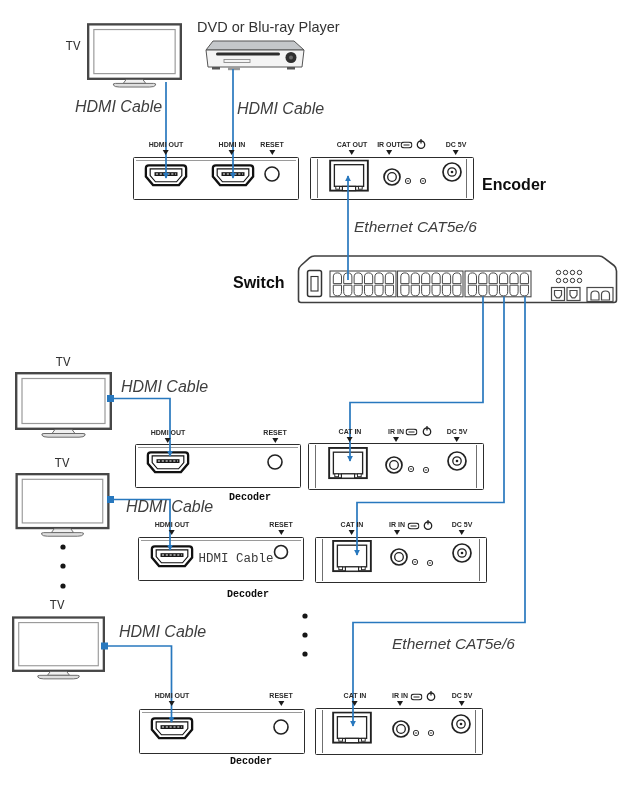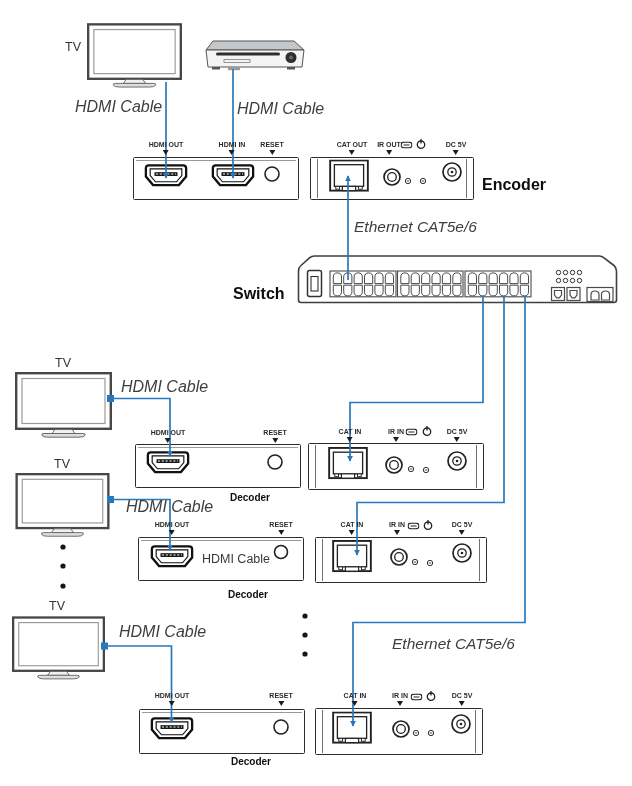--- a/index.html
+++ b/index.html
@@ -5,21 +5,21 @@
   html,body{margin:0;padding:0;background:#fff;}
   .stage{position:relative;width:632px;height:786px;background:#fff;overflow:hidden;
          font-family:"Liberation Sans",sans-serif;}
   .panel{position:absolute;background:#fff;border:1.5px solid #2c2c2c;border-radius:1.5px;
          box-sizing:border-box;z-index:1;}
   .panel.lip::before{content:"";position:absolute;left:2px;right:2px;top:2px;border-top:1px solid #9a9a9a;}
   .panel.caps::before{content:"";position:absolute;top:1px;bottom:1px;left:6px;border-left:1.2px solid #6f6f6f;}
   .panel.caps::after{content:"";position:absolute;top:1px;bottom:1px;right:6px;border-right:1.2px solid #6f6f6f;}
   svg.overlay{position:absolute;left:0;top:0;z-index:2;pointer-events:none;}
   .lbl{position:absolute;z-index:3;white-space:nowrap;color:#333;}
-  .ctr{transform:translateX(-50%);}
+  .ctr{transform:translateX(-50%);font-family:Liberation Mono, monospace;}
   .plabel{position:absolute;z-index:3;transform:translateX(-50%);font-size:7px;font-weight:bold;
           color:#2b2b2b;white-space:nowrap;text-align:center;line-height:8px;}
   .plabel::after{content:"";position:absolute;left:50%;top:9px;transform:translateX(-50%);
           width:0;height:0;border:3.5px solid transparent;border-top:5px solid #1c1c1c;}
   .cable-label{font-style:italic;font-size:16px;color:#3e3e3e;}
   .cable-label.small{font-size:15.5px;}
   .inbox-label{font-size:12.5px;color:#3a3a3a;}
   .device-label{font-weight:bold;font-size:16px;color:#0d0d0d;}
   .device-label.dec{font-size:10px;}
   .tv-label{font-size:12.5px;color:#333;}
@@ -236,33 +236,34 @@
       <path class="cable" d="M111,398.5 H170 V456" marker-end="url(#ab)"></path>
       <path class="cable" d="M111,499.5 H170 V550" marker-end="url(#ab)"></path>
       <path class="cable" d="M105,646 H171.5 V722" marker-end="url(#ab)"></path>
       <rect class="plug" x="107" y="395" width="7" height="7"></rect>
       <rect class="plug" x="107" y="496" width="7" height="7"></rect>
       <rect class="plug" x="101" y="642.5" width="7" height="7"></rect>
     </g>
   </svg>
 
   <div class="lbl tv-label ctr" style="left:73px;top:40px;">TV</div>
+  <div class="lbl dvd-title" style="left:197px;top:19px;">DVD or Blu-ray Player</div>
   <div class="lbl cable-label" style="left:75px;top:98px;">HDMI Cable</div>
   <div class="lbl cable-label" style="left:237px;top:100px;">HDMI Cable</div>
 
   <div class="plabel" style="left:166px;top:141px;">HDMI OUT</div>
   <div class="plabel" style="left:232px;top:141px;">HDMI IN</div>
   <div class="plabel" style="left:272px;top:141px;">RESET</div>
   <div class="plabel" style="left:352px;top:141px;">CAT OUT</div>
   <div class="plabel" style="left:389px;top:141px;">IR OUT</div>
   <div class="plabel" style="left:456px;top:141px;">DC 5V</div>
   <div class="lbl device-label" style="left:482px;top:176px;">Encoder</div>
 
   <div class="lbl cable-label small" style="left:354px;top:218px;">Ethernet CAT5e/6</div>
-  <div class="lbl device-label" style="left:233px;top:285px;">Switch</div>
+  <div class="lbl device-label" style="left:233px;top:274px;">Switch</div>
 
   <div class="lbl tv-label ctr" style="left:63px;top:356px;">TV</div>
   <div class="lbl cable-label" style="left:121px;top:378px;">HDMI Cable</div>
   <div class="plabel" style="left:168px;top:429px;">HDMI OUT</div>
   <div class="plabel" style="left:275px;top:429px;">RESET</div>
   <div class="plabel" style="left:350px;top:428px;">CAT IN</div>
   <div class="plabel" style="left:396px;top:428px;">IR IN</div>
   <div class="plabel" style="left:457px;top:428px;">DC 5V</div>
   <div class="lbl device-label dec ctr" style="left:250px;top:492px;">Decoder</div>
 

